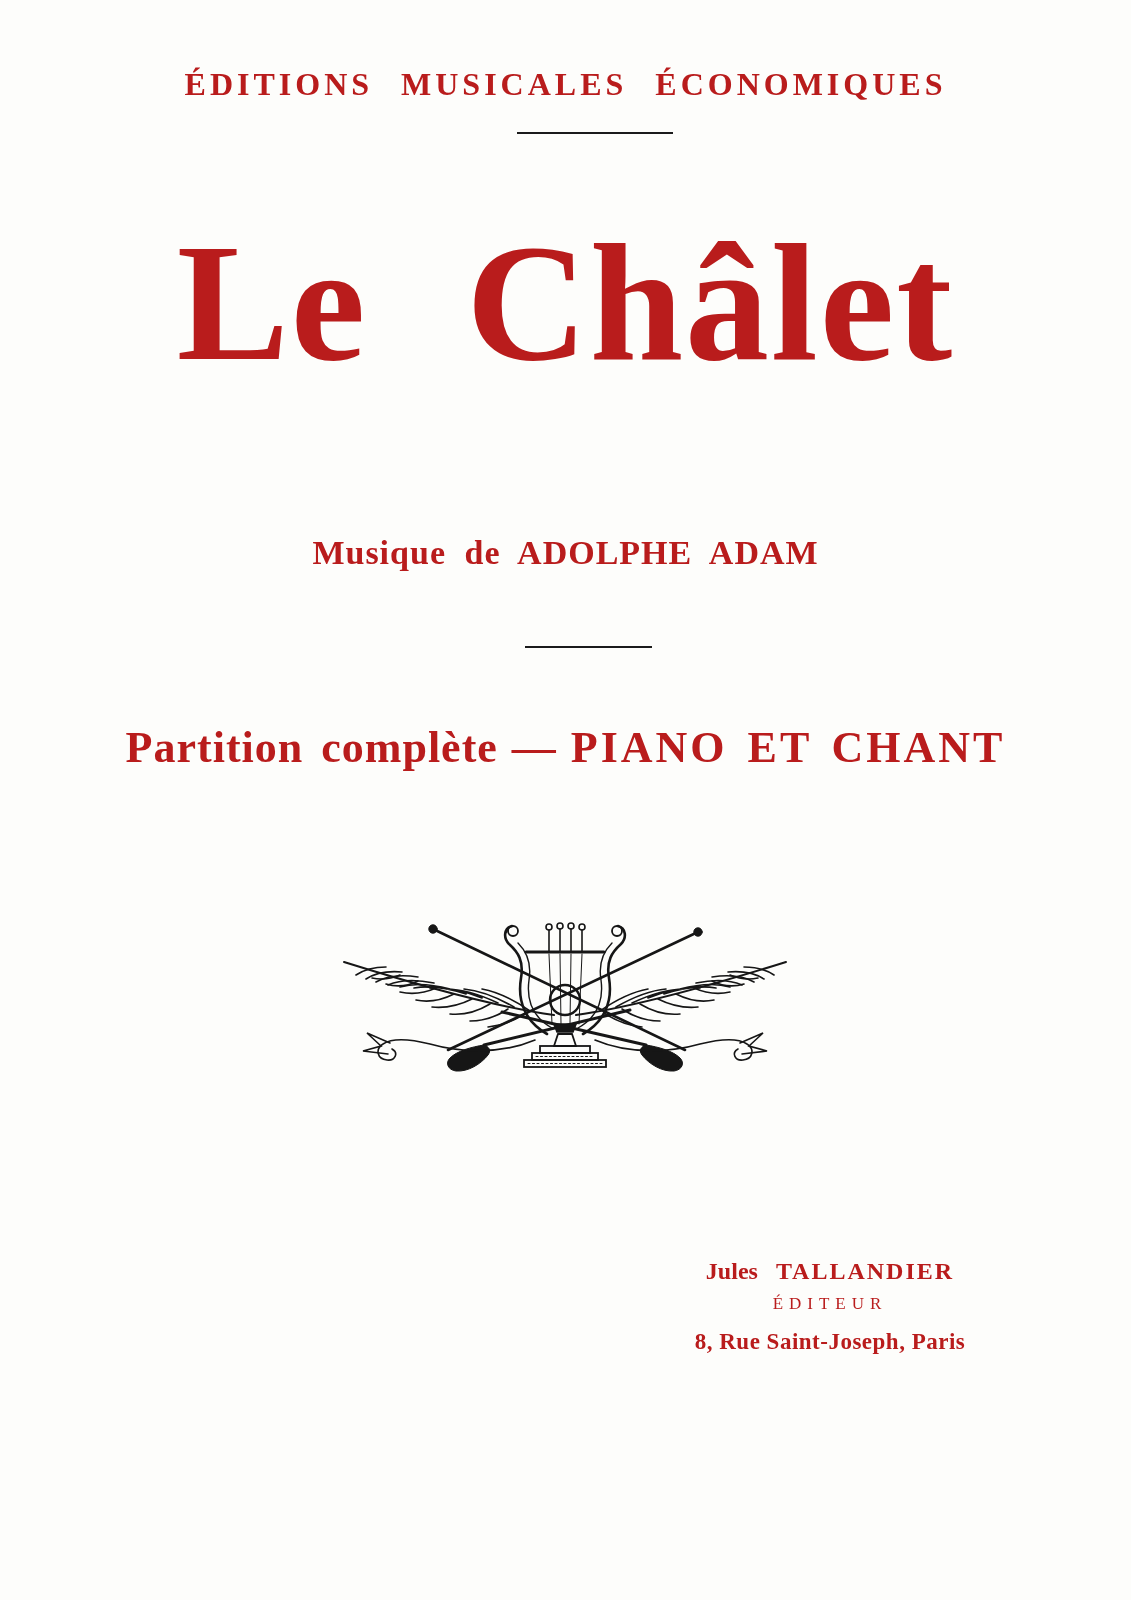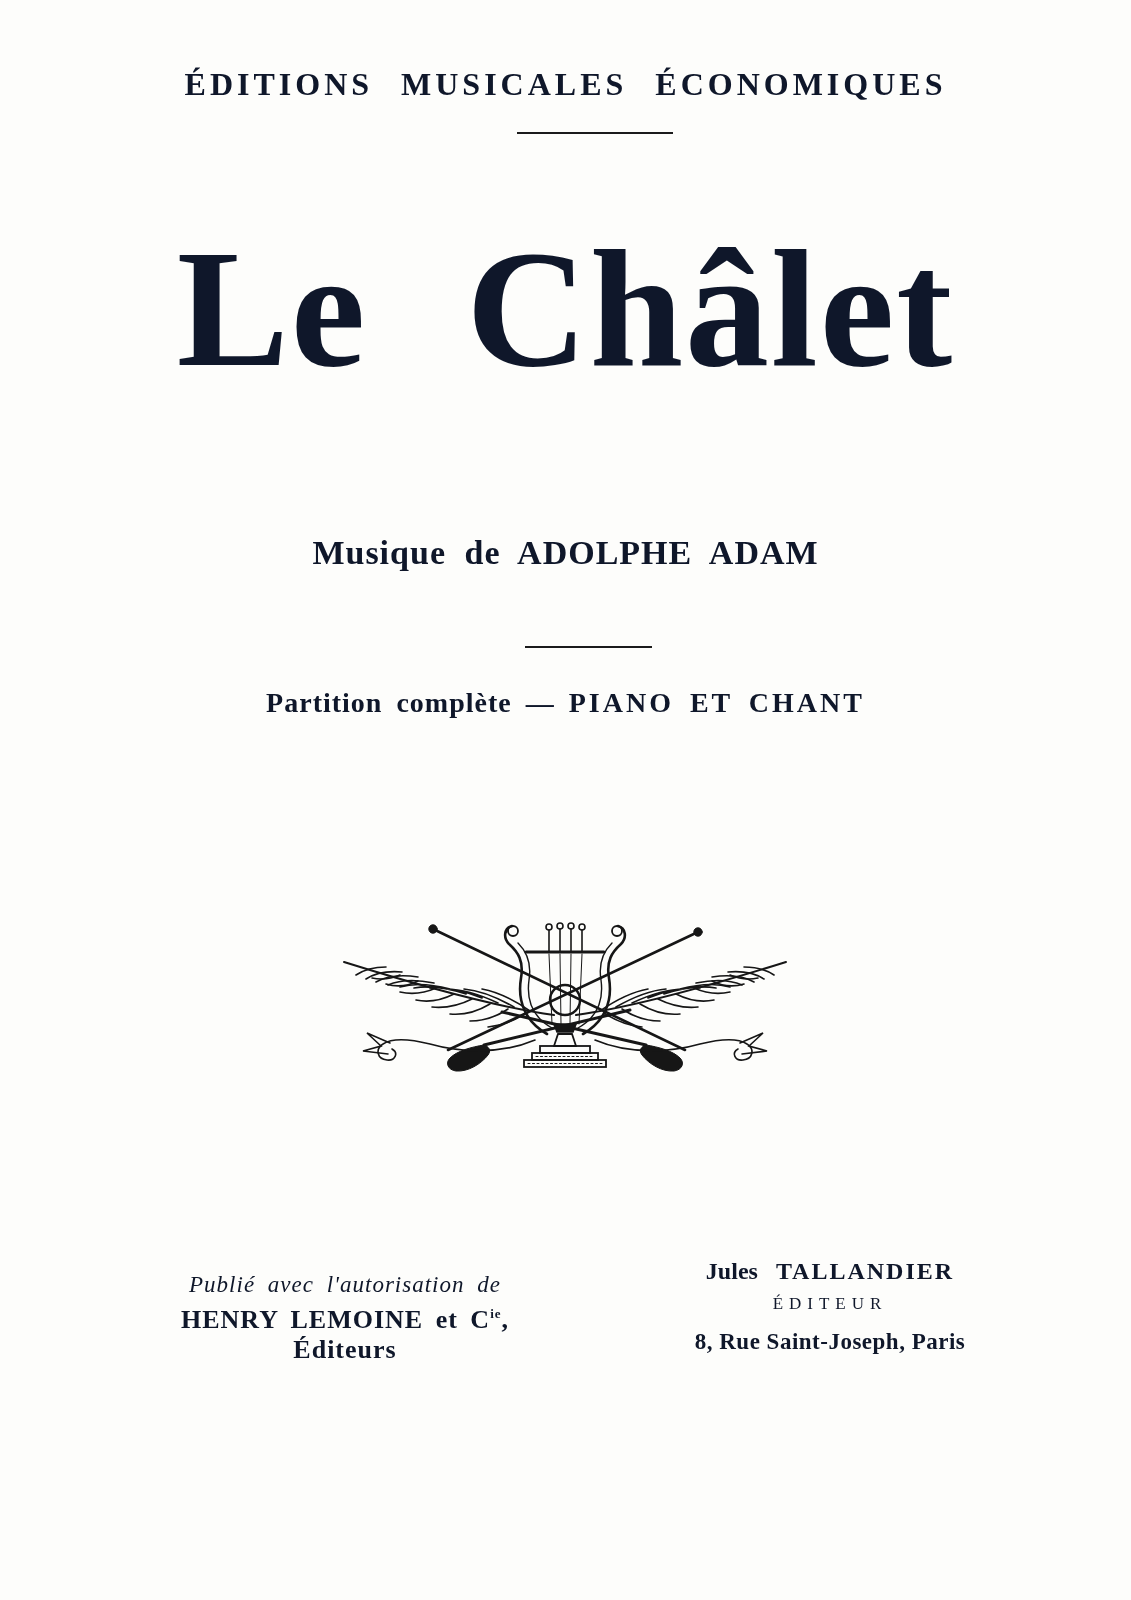--- a/index.html
+++ b/index.html
@@ -1,54 +1,54 @@
 <!DOCTYPE html>
 <html><head>
 <meta charset="utf-8">
 <style>
   html,body{margin:0;padding:0;background:#888;}
   .page{
     position:relative;
     width:1131px;height:1600px;
     margin:0 auto;
     background:#fdfdfb;
-    color:#0f172a;
+    color:#b91c1c;
     font-family:"Liberation Serif","DejaVu Serif",serif;
     overflow:hidden;
   }
   .centered{position:absolute;left:0;width:100%;text-align:center;}
 
   .series-header{
     top:66px;
     font-size:32px;font-weight:bold;
     letter-spacing:4px;word-spacing:16px;
   }
   .rule{position:absolute;background:#1b1b1b;height:2px;}
   .rule-1{top:132px;left:517px;width:156px;}
   .rule-2{top:646px;left:525px;width:127px;height:1.7px;}
 
   .main-title{
-    top:224px;
+    top:218px;
     font-size:168px;line-height:168px;
     font-weight:bold;
     letter-spacing:2px;word-spacing:55px;
   }
   .subtitle{
     top:440px;
     font-size:25px;
     letter-spacing:2.5px;word-spacing:9px;
   }
   .composer{
     top:534px;
     font-size:34px;font-weight:bold;
     letter-spacing:1px;word-spacing:9px;text-align:center;
   }
   .edition{
-    top:687px;
-    font-size:28px;font-weight:bold;
+    top:722px;
+    font-size:44px;font-weight:bold;
     letter-spacing:1px;word-spacing:6px;
   }
   .edition .sep{padding:0 14px;font-weight:bold;}
   .edition .emph{letter-spacing:3px;}
 
   .vignette{position:absolute;top:912px;left:330px;width:470px;height:178px;}
 
   .auth-block{
     position:absolute;top:1272px;left:160px;width:370px;
     text-align:center;
@@ -156,26 +156,20 @@
         <path d="M228,122 L242,122 L246,134 L224,134 Z"></path>
         <rect x="210" y="134" width="50" height="7"></rect>
         <rect x="202" y="141" width="66" height="7"></rect>
         <rect x="194" y="148" width="82" height="7"></rect>
         <line x1="206" y1="144.5" x2="264" y2="144.5" stroke-width="1" stroke-dasharray="2,2.5"></line>
         <line x1="198" y1="151.5" x2="272" y2="151.5" stroke-width="1" stroke-dasharray="2,2.5"></line>
       </g>
     </g>
   </svg>
 
-  <div class="auth-block">
-    <div class="auth-line1">Publié avec l'autorisation de</div>
-    <div class="auth-line2">
-      <span>HENRY LEMOINE et C</span><sup>ie</sup><span>, Éditeurs</span>
-    </div>
-  </div>
 
   <div class="pub-block">
     <div class="pub-name">
       <span>Jules</span>
       <span class="last">TALLANDIER</span>
     </div>
     <div class="pub-role">ÉDITEUR</div>
     <div class="pub-address">8, Rue Saint-Joseph, Paris</div>
   </div>
 

